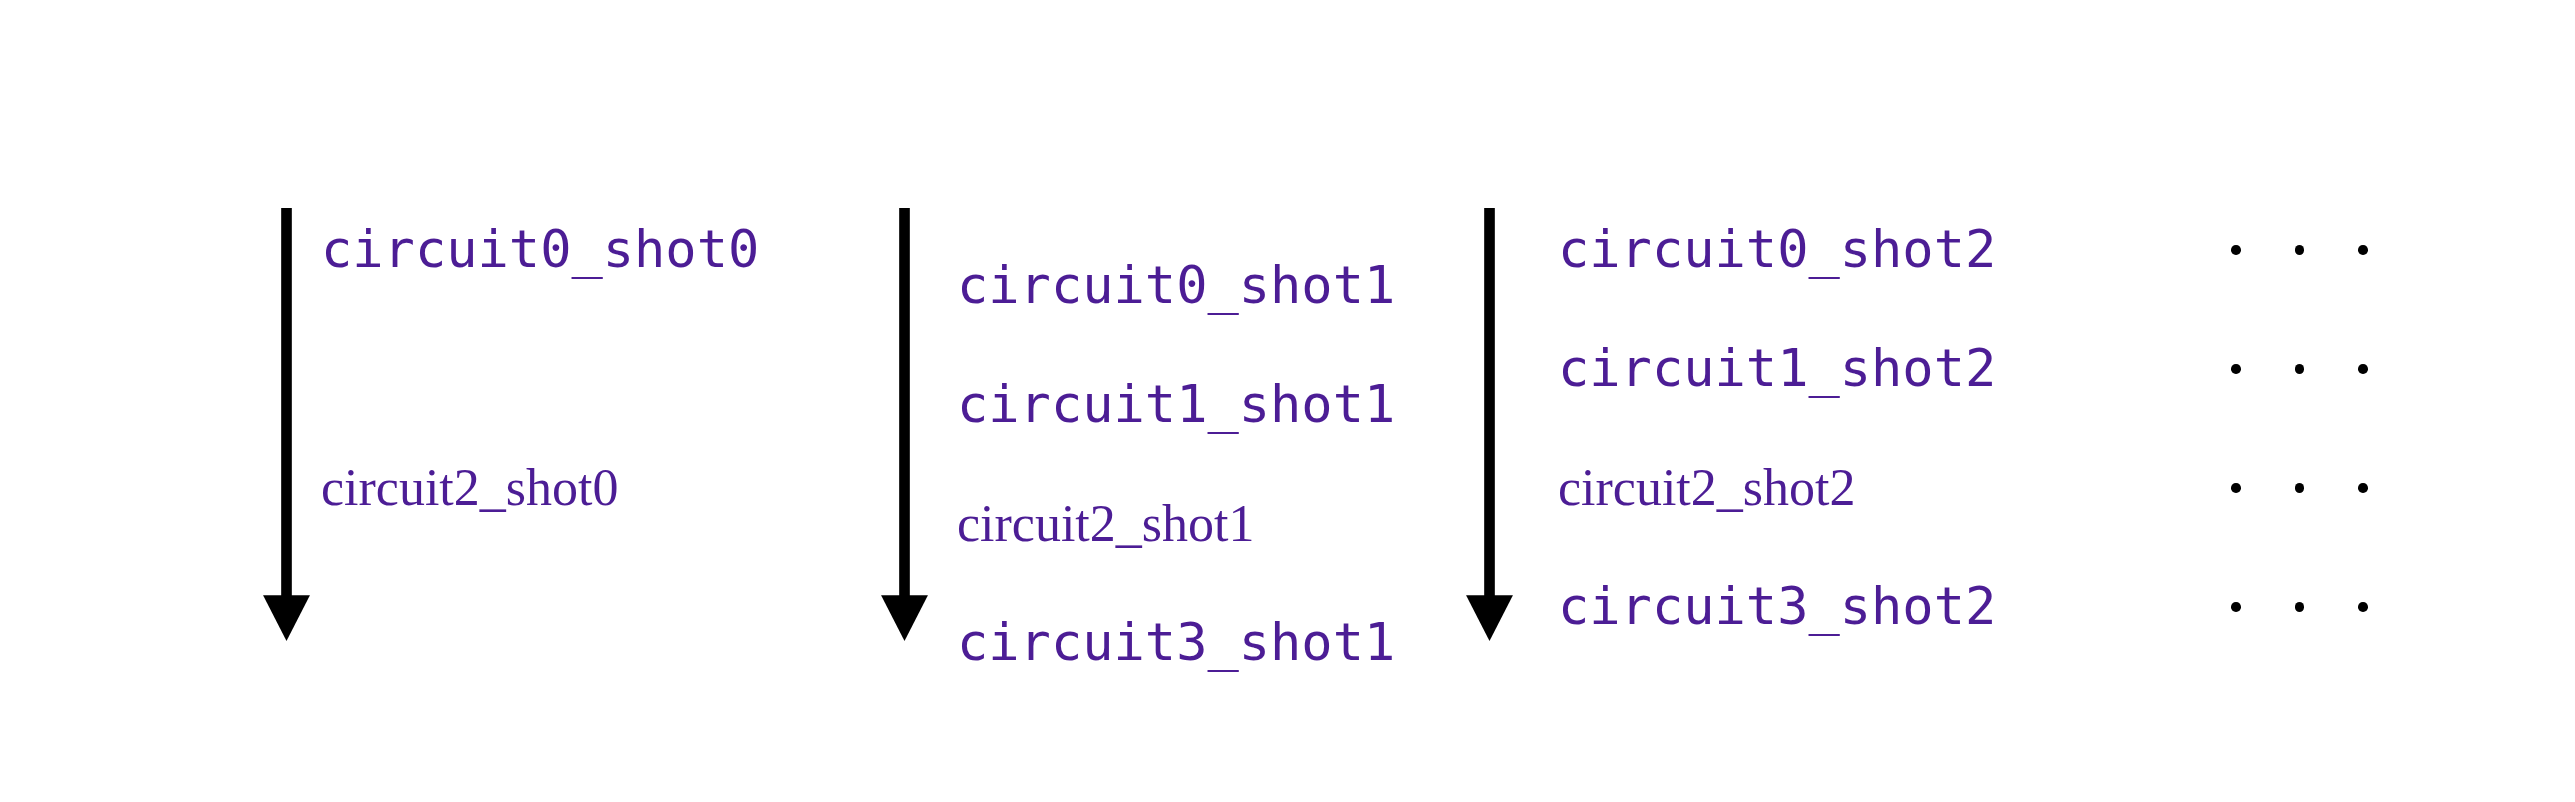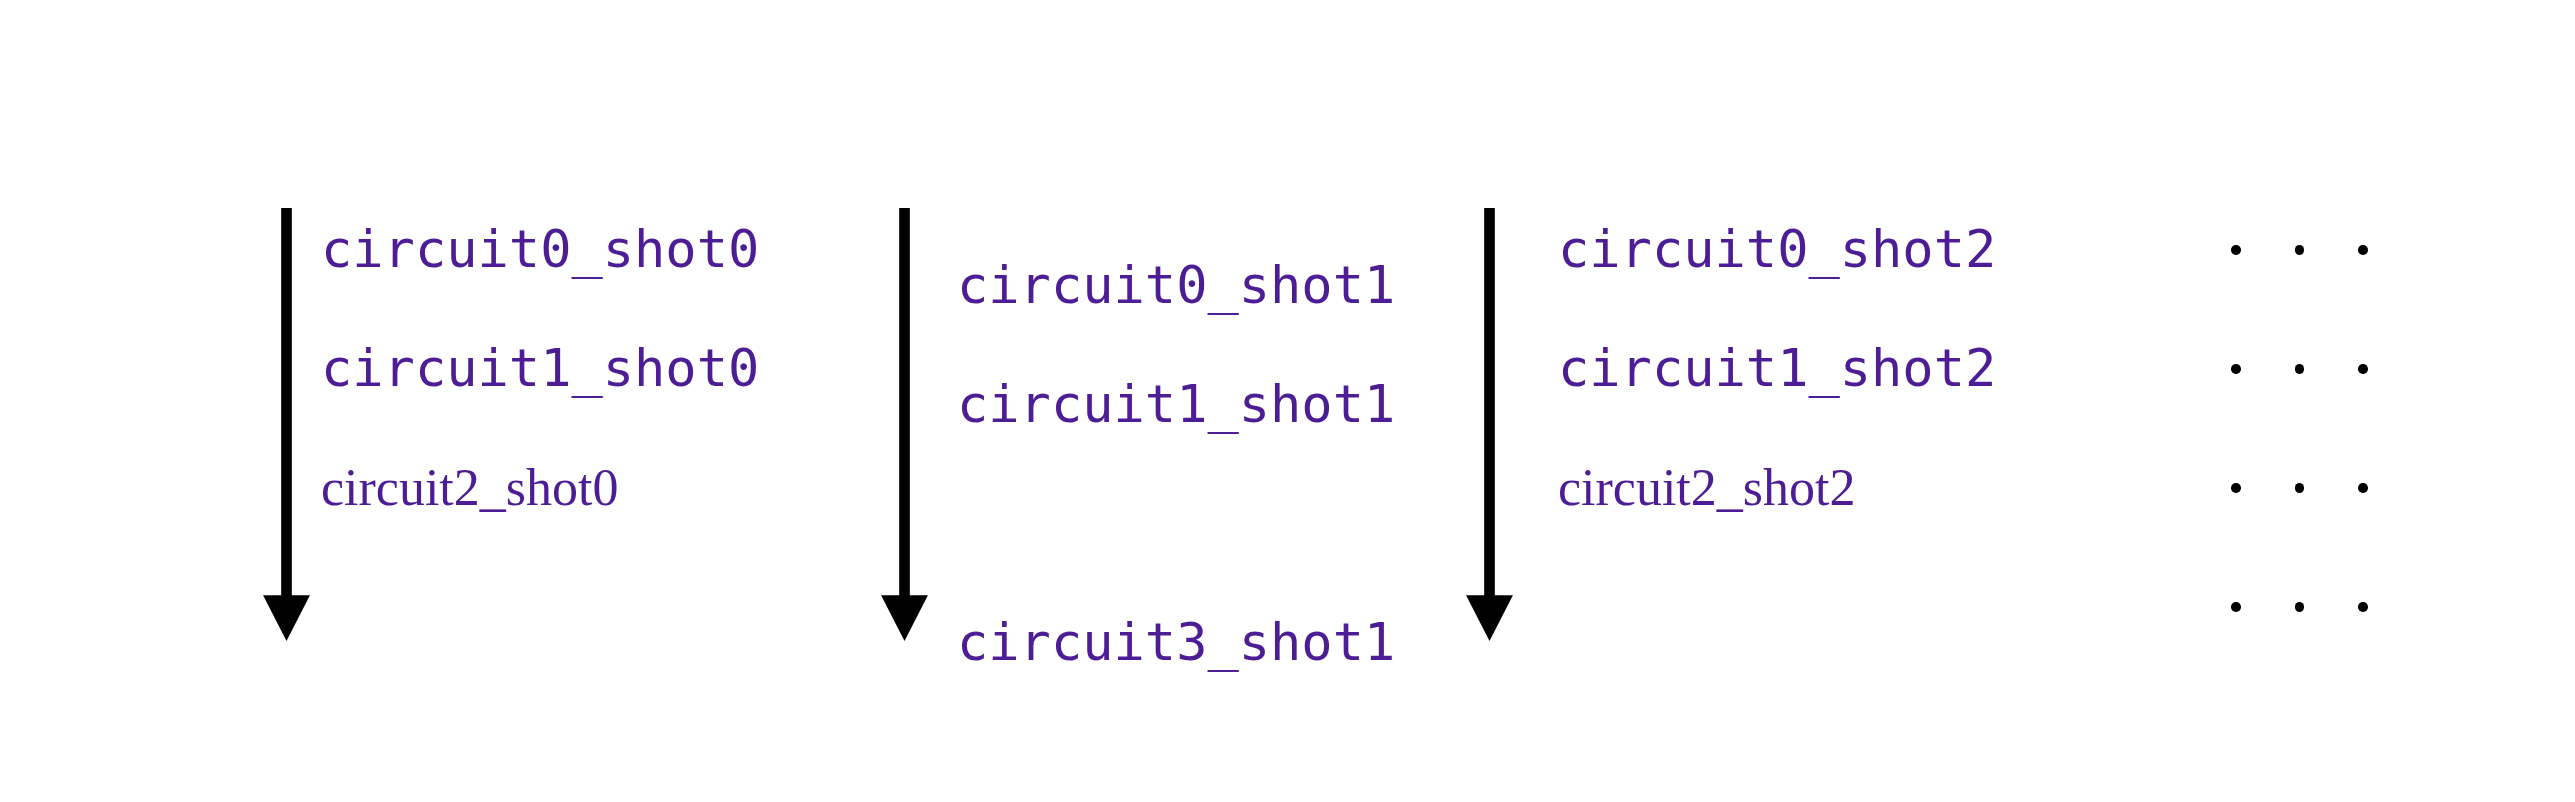--- a/index.html
+++ b/index.html
@@ -74,42 +74,43 @@
 <body>
 
 <div class="canvas">
 
   <div class="column col-0">
     <svg class="arrow" viewBox="0 0 88 813" aria-hidden="true">
       <rect class="arrow-ink" x="34" y="0" width="20" height="740"></rect>
       <polygon class="arrow-ink" points="0,727 88,727 44,813"></polygon>
     </svg>
     <div class="label row-0">circuit0_shot0</div>
-    <div class="label row-1">circuit1_shot0</div>
     <div class="label row-2">circuit2_shot0</div>
   </div>
 
   <div class="column col-1">
     <svg class="arrow" viewBox="0 0 88 813" aria-hidden="true">
       <rect class="arrow-ink" x="34" y="0" width="20" height="740"></rect>
       <polygon class="arrow-ink" points="0,727 88,727 44,813"></polygon>
     </svg>
     <div class="label row-0">circuit0_shot1</div>
     <div class="label row-1">circuit1_shot1</div>
+    <div class="label row-2">circuit2_shot1</div>
     <div class="label row-3">circuit3_shot1</div>
   </div>
 
   <div class="column col-2">
     <svg class="arrow" viewBox="0 0 88 813" aria-hidden="true">
       <rect class="arrow-ink" x="34" y="0" width="20" height="740"></rect>
       <polygon class="arrow-ink" points="0,727 88,727 44,813"></polygon>
     </svg>
     <div class="label row-0">circuit0_shot2</div>
     <div class="label row-1">circuit1_shot2</div>
     <div class="label row-2">circuit2_shot2</div>
+    <div class="label row-3">circuit3_shot2</div>
   </div>
 
   <div class="dots-row r0">
     <span class="dot"></span>
     <span class="dot"></span>
     <span class="dot"></span>
   </div>
   <div class="dots-row r1">
     <span class="dot"></span>
     <span class="dot"></span>

